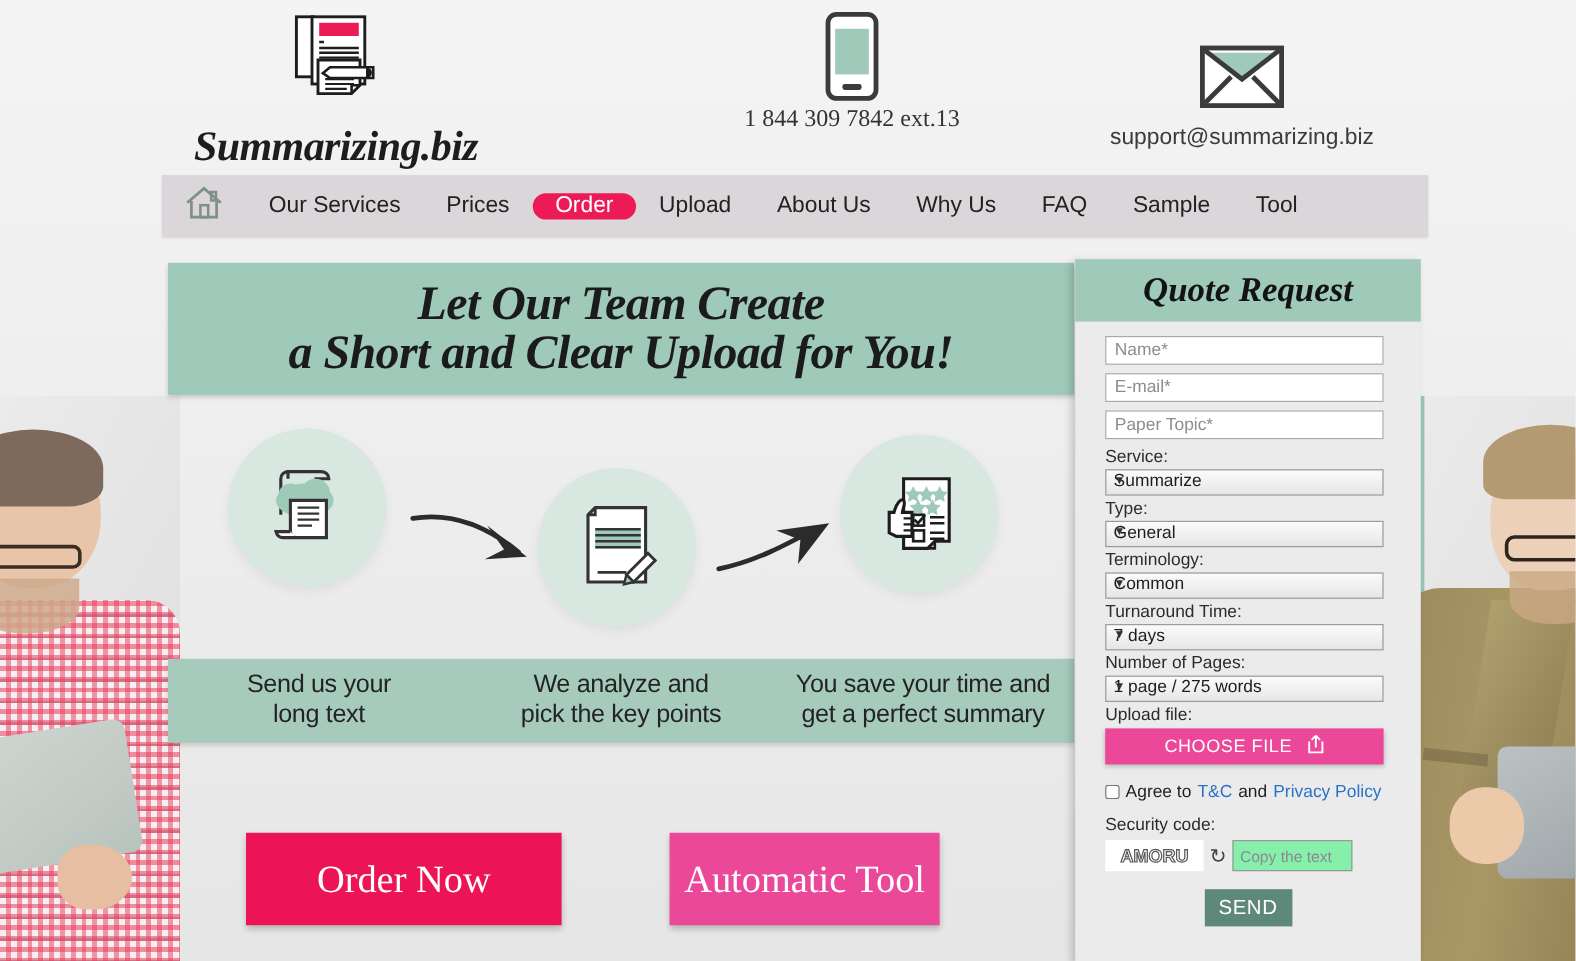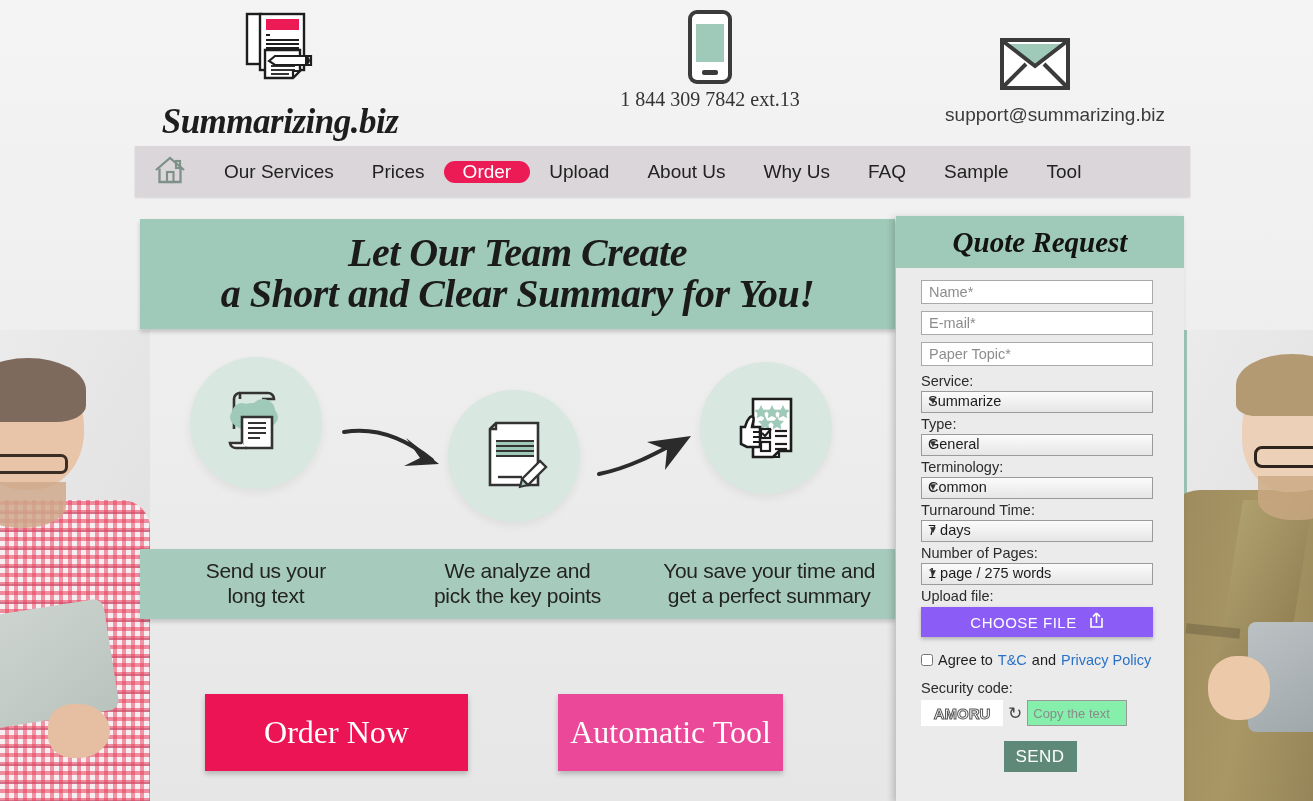--- a/index.html
+++ b/index.html
@@ -52,21 +52,21 @@
   .brand { position:absolute; left:130px; top:8px; width:300px; text-align:center; }
   .brand-icon { width:90px; height:78px; margin:0 auto; position:relative; }
   .brand-name { font-family:"Liberation Serif", serif; font-style:italic; font-weight:bold;
     font-size:35px; color:#1d1d1d; letter-spacing:-.5px; margin-top:16px; }
   .contact { position:absolute; text-align:center; }
   .contact .ci { height:82px; display:flex; align-items:center; justify-content:center; }
   .contact .ctext { font-size:19px; color:#333; }
   .phone-box { left:585px; top:6px; width:250px; }
   .phone-box .ctext { font-family:"Liberation Serif", serif; font-size:20px; }
   .mail-box { left:905px; top:22px; width:260px; }
-  .mail-box .ctext { font-size:19px; color:#3b3b3b;text-align:right; }
+  .mail-box .ctext { font-size:19px; color:#3b3b3b; }
 
   
   .nav { position:absolute; left:135px; top:146px; width:1055px; height:51px;
     background:#dbd6d9; display:flex; align-items:center; box-shadow:0 1px 2px rgba(0,0,0,.12); }
   .nav-home { width:70px; display:flex; align-items:center; justify-content:center; }
   .nav-item { display:flex; align-items:center; padding:0 19px; font-size:19px; color:#222; cursor:pointer; white-space:nowrap; }
   .nav-item.active { background:#ED1B55; color:#fff;border-radius:15px; }
 
   
   .hero { position:absolute; left:140px; top:219px; width:755px; height:110px;
@@ -106,21 +106,21 @@
     font-size:29px; color:#131313; }
   .quote-body { padding:12px 25px 10px 25px; }
   .q-input { width:232px; height:24px; background:#fff; border:1px solid #aaa;
     font-size:14.5px; color:#333; padding:0 7px; margin-bottom:7px; display:block; font-family:"Liberation Sans",sans-serif; }
   .q-input::placeholder { color:#8d8d8d; }
   .q-label { font-size:14.5px; color:#2b2b2b; margin:2px 0 2px; }
   .q-select { position:relative; width:232px; height:22px; margin-bottom:3px;
     background:linear-gradient(180deg,#fbfbfb,#e6e6e6); border:1px solid #9b9b9b; cursor:pointer; }
   .q-select span { position:absolute; left:6px; top:1px; font-size:14.5px; color:#1c1c1c; }
   .q-select .caret { position:absolute; right:7px; top:3px; font-size:10px; color:#333; }
-  .upload-btn { width:232px; height:30px; background:#8b5cf6; color:#fff; display:flex;
+  .upload-btn { width:232px; height:30px; background:#ec4899; color:#fff; display:flex;
     align-items:center; justify-content:center; gap:12px; font-size:15px; letter-spacing:.5px;
     cursor:pointer; margin-top:3px; box-shadow:0 2px 4px rgba(0,0,0,.25); }
   .tc-row { display:flex; align-items:center; gap:5px; margin-top:15px; font-size:14.5px; color:#1f1f1f; }
   .tc-row input { width:12px; height:12px; }
   .tc-row a { color:#2a72c9; text-decoration:none; cursor:pointer; }
   .sec-label { font-size:14.5px; color:#2b2b2b; margin-top:12px; }
   .sec-row { display:flex; align-items:center; gap:5px; margin-top:4px; }
   .captcha { width:82px; height:26px; background:#fff; display:flex; align-items:center; justify-content:center;
     font-family:"Liberation Sans", sans-serif; font-size:15px; font-weight:bold; color:#fff;
     -webkit-text-stroke:1px #555; letter-spacing:0px; }
@@ -233,21 +233,21 @@
   <div class="nav-item">About Us</div>
   <div class="nav-item">Why Us</div>
   <div class="nav-item">FAQ</div>
   <div class="nav-item">Sample</div>
   <div class="nav-item">Tool</div>
 </div>
 
 <div class="hero">
   <h1>
     <span>Let Our Team Create</span><br>
-    <span>a Short and Clear Summary for You!</span>
+    <span>a Short and Clear Upload for You!</span>
   </h1>
 </div>
 
 <div class="steps">
   <div class="circle c1">
     <span>
       <svg width="76" height="72" viewBox="0 0 76 72">
         <path d="M22 14 L22 8 L50 8 A6 6 0 0 1 56 14 L44 14" fill="none" stroke="#333" stroke-width="2.6"></path>
         <path d="M22 8 A6 6 0 0 0 16 14 L16 44" fill="none" stroke="#333" stroke-width="2.6"></path>
         <ellipse cx="36" cy="32" rx="24" ry="14" fill="#9FC9B8"></ellipse>

